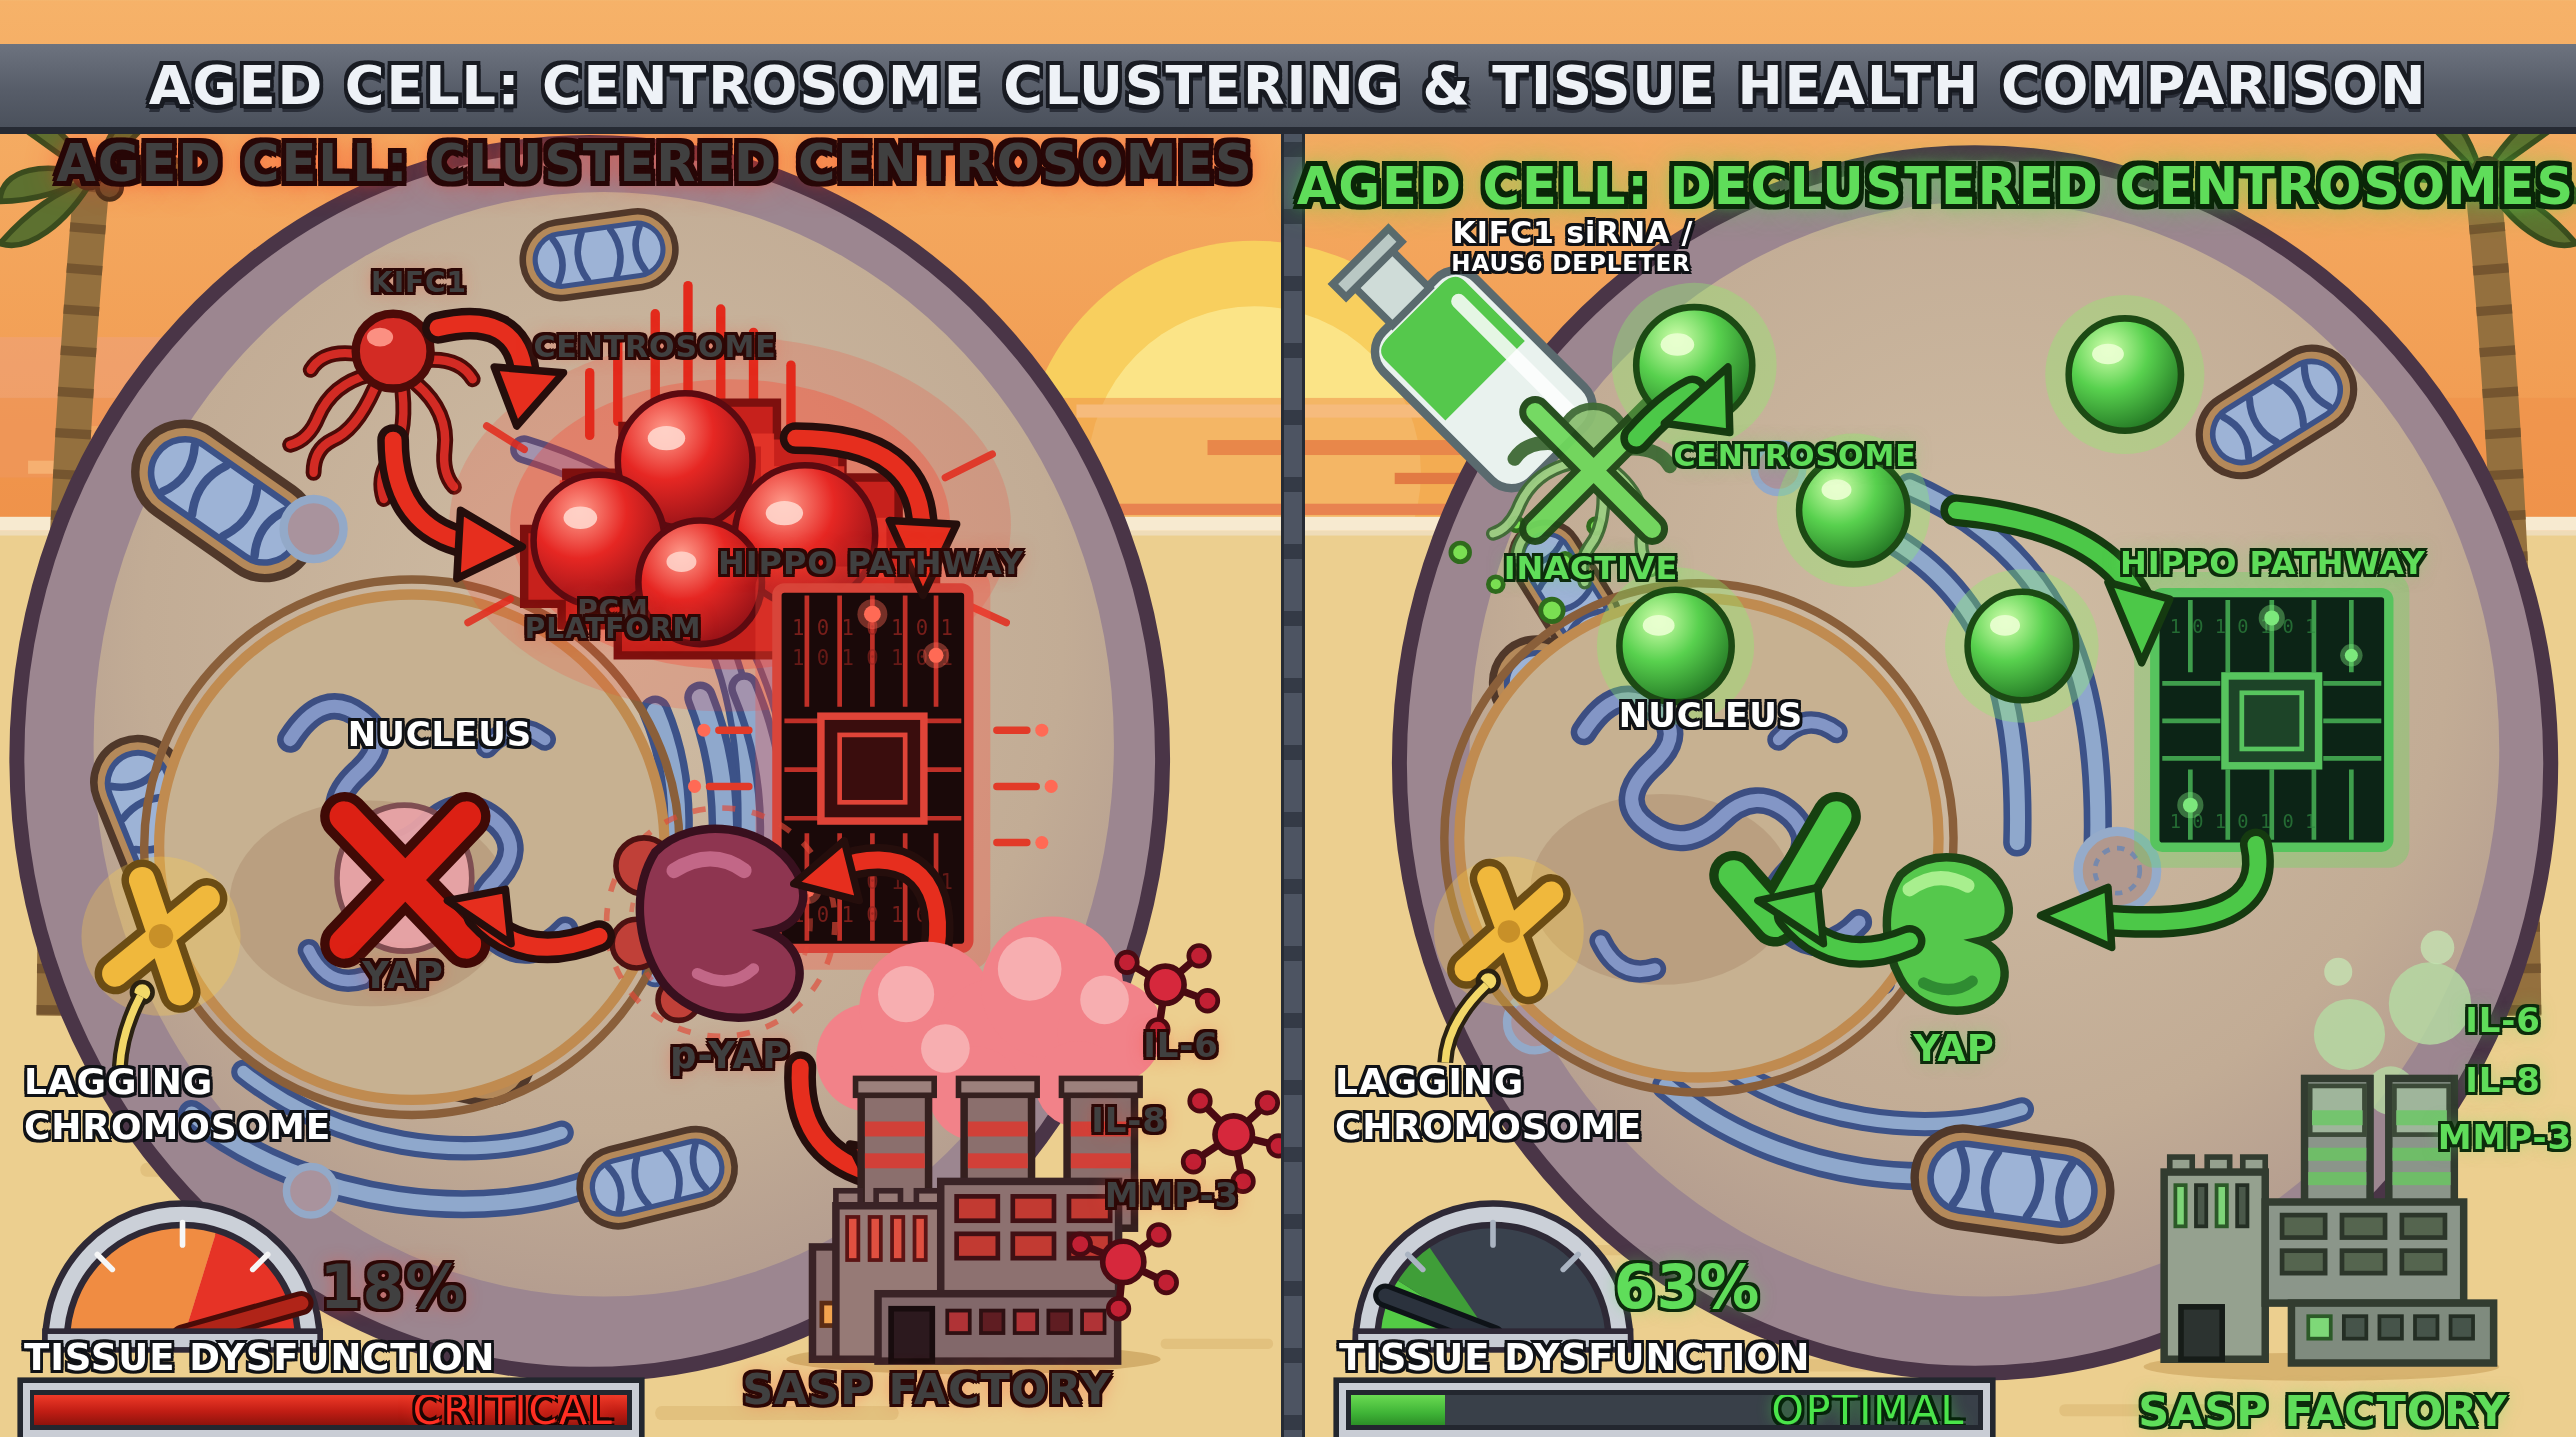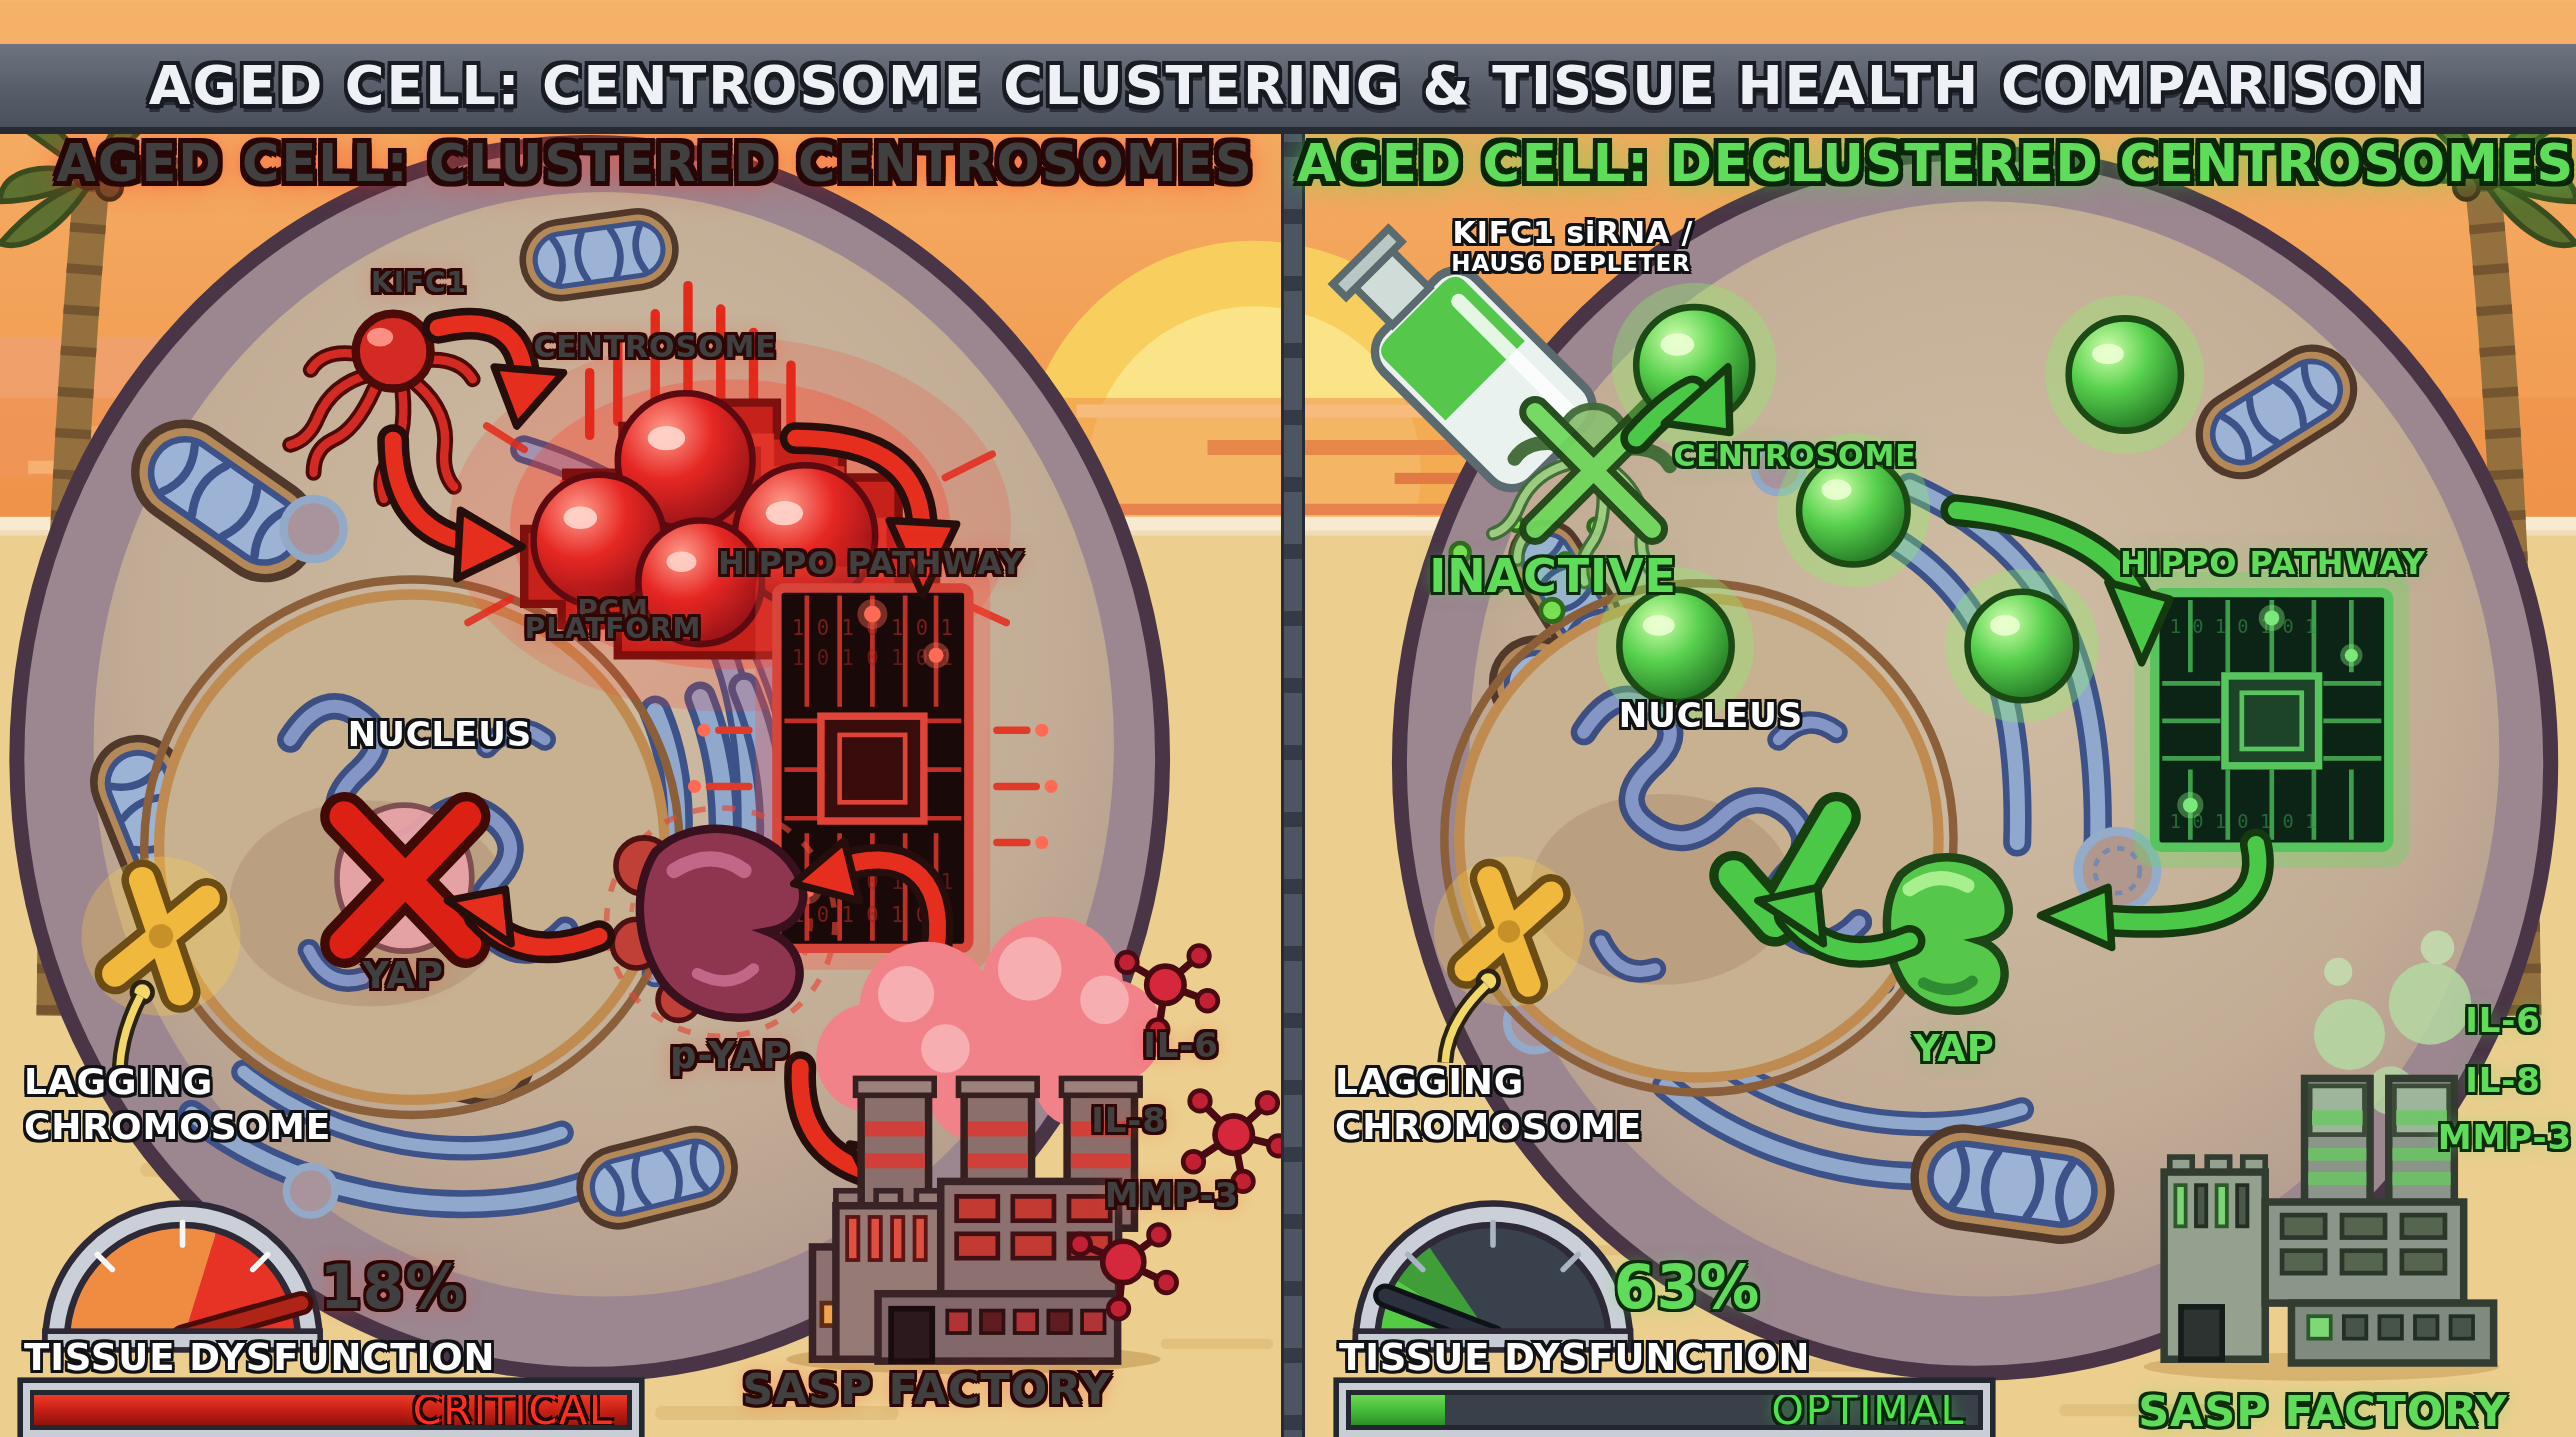--- a/index.html
+++ b/index.html
@@ -20,21 +20,21 @@
     background:repeating-linear-gradient(180deg,#4d5462 0 52px,#343a46 52px 67px);
     border-left:3.7px solid #262b34;border-right:3.7px solid #262b34;box-sizing:border-box;}
   
   .lbl{position:absolute;z-index:5;font-weight:800;white-space:nowrap;letter-spacing:0.9px;line-height:1.05;}
   .ctr{transform:translateX(-50%);}
   .t-white{color:#ffffff;text-shadow:-2.8px -2.8px 0 #101216,2.8px -2.8px 0 #101216,-2.8px 2.8px 0 #101216,2.8px 2.8px 0 #101216,-2.8px 0 0 #101216,2.8px 0 0 #101216,0 -2.8px 0 #101216,0 2.8px 0 #101216;}
   .t-red{color:#404040;text-shadow:-2.8px -2.8px 0 #2d0705,2.8px -2.8px 0 #2d0705,-2.8px 2.8px 0 #2d0705,2.8px 2.8px 0 #2d0705,-2.8px 0 0 #2d0705,2.8px 0 0 #2d0705,0 -2.8px 0 #2d0705,0 2.8px 0 #2d0705,0 0 17px rgba(255,70,50,.55);}
   .t-green{color:#5fdd5a;text-shadow:-2.8px -2.8px 0 #0d2c0c,2.8px -2.8px 0 #0d2c0c,-2.8px 2.8px 0 #0d2c0c,2.8px 2.8px 0 #0d2c0c,-2.8px 0 0 #0d2c0c,2.8px 0 0 #0d2c0c,0 -2.8px 0 #0d2c0c,0 2.8px 0 #0d2c0c,0 0 17px rgba(90,230,90,.55);}
   .hd{font-size:51px;letter-spacing:1.9px;}
   .hd-red{text-shadow:-4.7px -4.7px 0 #270606,4.7px -4.7px 0 #270606,-4.7px 4.7px 0 #270606,4.7px 4.7px 0 #270606,-4.7px 0 0 #270606,4.7px 0 0 #270606,0 -4.7px 0 #270606,0 4.7px 0 #270606,0 0 32px rgba(255,60,40,.85),0 0 11.2px rgba(255,60,40,.6);}
-  .hd-green{text-shadow:-4.7px -4.7px 0 #0a2608,4.7px -4.7px 0 #0a2608,-4.7px 4.7px 0 #0a2608,4.7px 4.7px 0 #0a2608,-4.7px 0 0 #0a2608,4.7px 0 0 #0a2608,0 -4.7px 0 #0a2608,0 4.7px 0 #0a2608,0 0 32px rgba(80,230,80,.85),0 0 11.2px rgba(80,230,80,.6);}
+  .hd-green{text-shadow:-4.7px -4.7px 0 #0a2608,4.7px -4.7px 0 #0a2608,-4.7px 4.7px 0 #0a2608,4.7px 4.7px 0 #0a2608,-4.7px 0 0 #0a2608,4.7px 0 0 #0a2608,0 -4.7px 0 #0a2608,0 4.7px 0 #0a2608,0 0 32px rgba(80,230,80,.85),0 0 11.2px rgba(80,230,80,.6);margin-top:23px;}
   
   .bar{position:absolute;z-index:6;background:#23272f;border:7.5px solid #c9cdd5;box-shadow:0 0 0 5.6px #23272f;box-sizing:border-box;padding:4.7px;}
   .bar-track{position:relative;width:100%;height:100%;overflow:hidden;}
   .bar-fill{position:absolute;left:0;top:0;bottom:0;}
   .fill-red{background:linear-gradient(180deg,#ef3a28 0%,#c01d14 55%,#8e130c 100%);}
   .fill-green{background:linear-gradient(180deg,#6ada52 0%,#3fb437 60%,#2c8f27 100%);}
   .track-dark{background:#394049;}
   .track-darkred{background:#4a0e0c;}
   .bar-status{position:absolute;right:13px;top:50%;transform:translateY(-50%);font-weight:400;font-size:41px;letter-spacing:1.9px;}
   .st-red{color:#ff2e22;text-shadow:-2.8px -2.8px 0 #1c0503,2.8px -2.8px 0 #1c0503,-2.8px 2.8px 0 #1c0503,2.8px 2.8px 0 #1c0503,0 0 15px rgba(255,60,40,.8);}
@@ -670,21 +670,21 @@
 <div class="lbl ctr t-red" style="left:393px;top:1256px;font-size:60px;">18%</div>
 <div class="lbl t-white" style="left:24px;top:1339px;font-size:37px;">TISSUE DYSFUNCTION</div>
 <div class="lbl ctr t-red" style="left:927px;top:1367px;font-size:43px;">SASP FACTORY</div>
 <div class="lbl ctr t-red" style="left:1181px;top:1028px;font-size:34px;">IL-6</div>
 <div class="lbl ctr t-red" style="left:1129px;top:1103px;font-size:34px;">IL-8</div>
 <div class="lbl ctr t-red" style="left:1172px;top:1178px;font-size:34px;">MMP-3</div>
 
 <div class="lbl ctr hd t-green hd-green" style="left:1936px;top:137px;">AGED CELL: DECLUSTERED CENTROSOMES</div>
 <div class="lbl ctr t-white" style="left:1573px;top:217px;font-size:30px;">KIFC1 siRNA /</div>
 <div class="lbl ctr t-white" style="left:1571px;top:251px;font-size:23px;">HAUS6 DEPLETER</div>
-<div class="lbl ctr t-green" style="left:1553px;top:552px;font-size:46px;">INACTIVE</div>
+<div class="lbl ctr t-green" style="left:1591px;top:552px;font-size:32px;">INACTIVE</div>
 <div class="lbl ctr t-green" style="left:1795px;top:440px;font-size:30px;">CENTROSOME</div>
 <div class="lbl ctr t-green" style="left:2273px;top:547px;font-size:32px;">HIPPO PATHWAY</div>
 <div class="lbl ctr t-white" style="left:1711px;top:698px;font-size:34px;">NUCLEUS</div>
 <div class="lbl ctr t-green" style="left:1954px;top:1030px;font-size:37px;">YAP</div>
 <div class="lbl t-white" style="left:1335px;top:1063px;font-size:36px;">LAGGING</div>
 <div class="lbl t-white" style="left:1335px;top:1108px;font-size:36px;">CHROMOSOME</div>
 <div class="lbl ctr t-green" style="left:1687px;top:1256px;font-size:60px;">63%</div>
 <div class="lbl t-white" style="left:1339px;top:1339px;font-size:37px;">TISSUE DYSFUNCTION</div>
 <div class="lbl ctr t-green" style="left:2323px;top:1389px;font-size:43px;">SASP FACTORY</div>
 <div class="lbl ctr t-green" style="left:2503px;top:1003px;font-size:34px;">IL-6</div>

